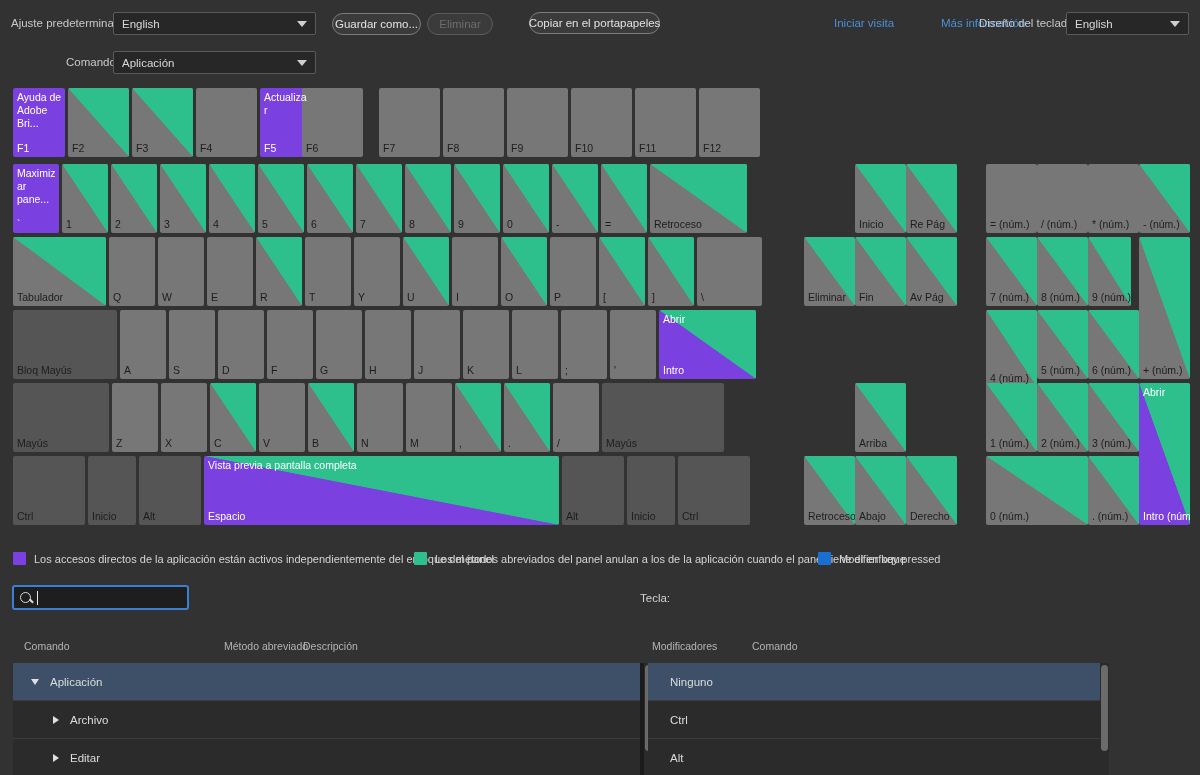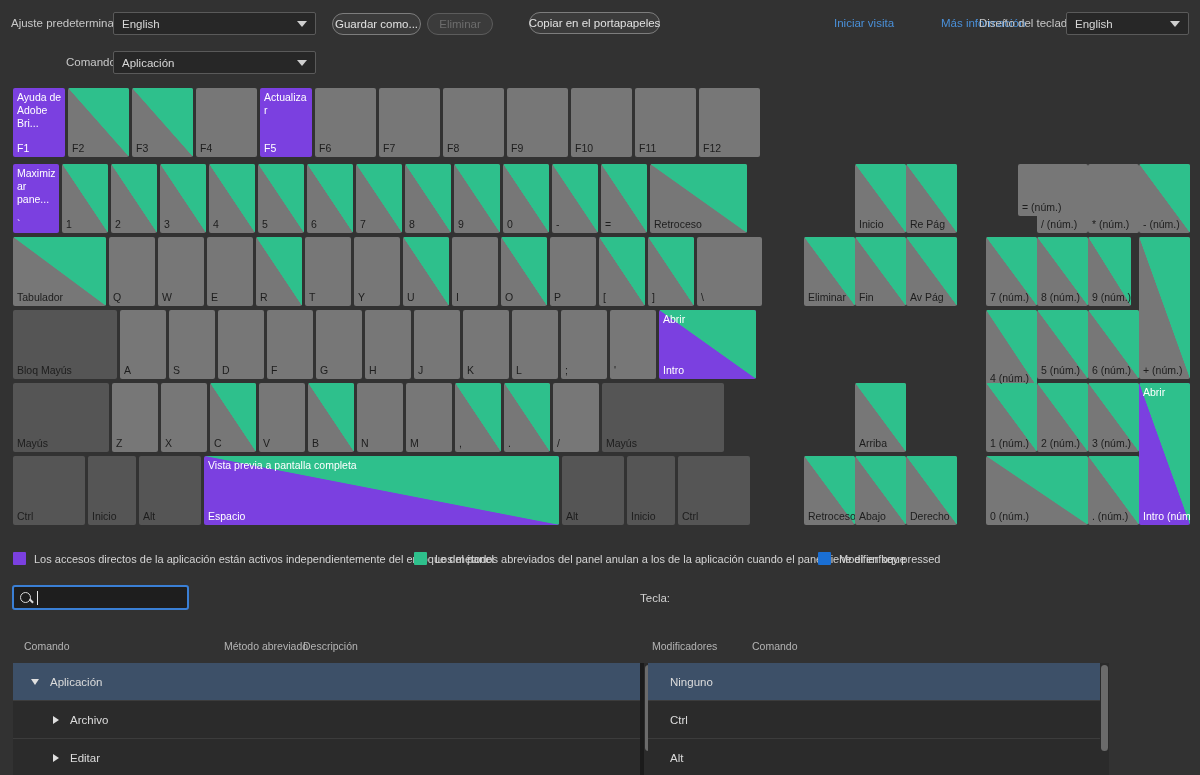--- a/index.html
+++ b/index.html
@@ -157,21 +157,21 @@
         <span class="tri"></span>
         <span class="kname">F3</span>
       </div>
       <div class="key" style="left: 196px; top: 0px; width: 61px; height: 69px;">
         <span class="kname">F4</span>
       </div>
       <div class="key purple" style="left: 260px; top: 0px; width: 52px; height: 69px;">
         <span class="cmd">Actualizar</span>
         <span class="kname">F5</span>
       </div>
-      <div class="key" style="left: 315px; top: 0px; width: 61px; height: 69px;">
+      <div class="key" style="left: 302px; top: 0px; width: 61px; height: 69px;">
         <span class="kname">F6</span>
       </div>
       <div class="key" style="left: 379px; top: 0px; width: 61px; height: 69px;">
         <span class="kname">F7</span>
       </div>
       <div class="key" style="left: 443px; top: 0px; width: 61px; height: 69px;">
         <span class="kname">F8</span>
       </div>
       <div class="key" style="left: 507px; top: 0px; width: 61px; height: 69px;">
         <span class="kname">F9</span>
@@ -422,21 +422,21 @@
         <span class="kname">Retroceso</span>
       </div>
       <div class="key" style="left: 855px; top: 368px; width: 51px; height: 69px;">
         <span class="tri"></span>
         <span class="kname">Abajo</span>
       </div>
       <div class="key" style="left: 906px; top: 368px; width: 51px; height: 69px;">
         <span class="tri"></span>
         <span class="kname">Derecho</span>
       </div>
-      <div class="key" style="left: 986px; top: 76px; width: 51px; height: 52px; margin-left: 32px;">
+      <div class="key" style="left: 986px; top: 76px; width: 51px; height: 69px;">
         <span class="kname">= (núm.)</span>
       </div>
       <div class="key" style="left: 1037px; top: 76px; width: 51px; height: 69px;">
         <span class="kname">/ (núm.)</span>
       </div>
       <div class="key" style="left: 1088px; top: 76px; width: 51px; height: 69px;">
         <span class="kname">* (núm.)</span>
       </div>
       <div class="key" style="left: 1139px; top: 76px; width: 51px; height: 69px;">
         <span class="tri"></span>

